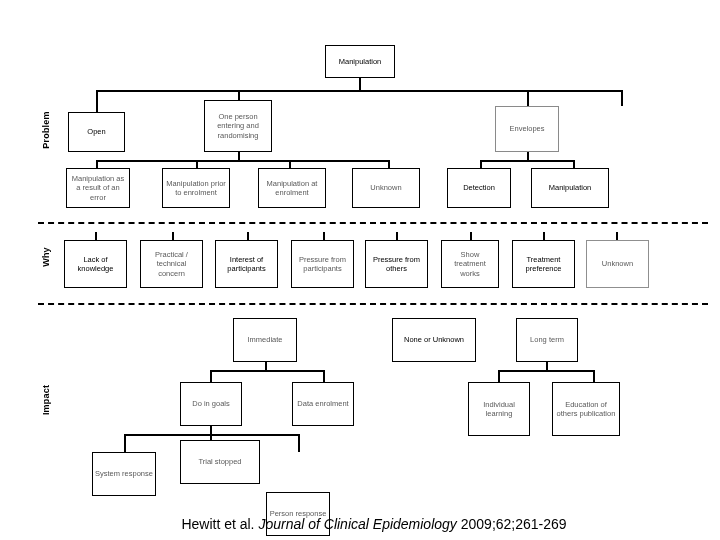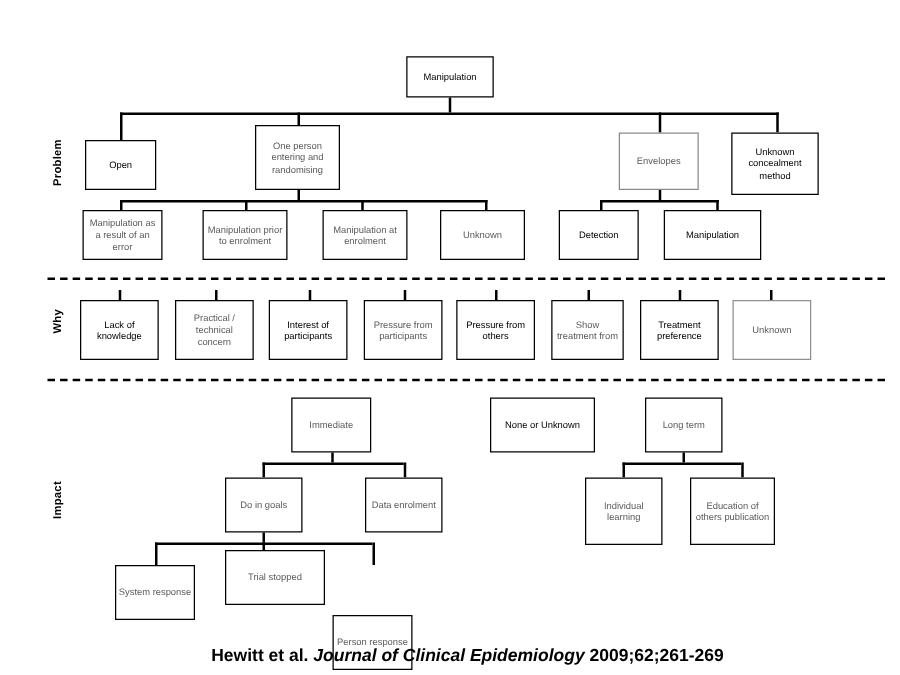--- a/index.html
+++ b/index.html
@@ -49,21 +49,21 @@
   .sep{
     position:absolute;left:38px;right:12px;height:0;
     border-top:2px dashed #000;
   }
 
   
   #caption{
     position:absolute;left:0;right:0;bottom:8px;
     text-align:center;
     font-size:14px;
-    font-weight:bold;
+    font-weight:normal;
     color:#000;
     white-space:nowrap;
     padding-left:28px;
   }
   #caption i{font-style:italic;}
 </style>
 </head>
 <body>
 
 <div id="stage">
@@ -99,23 +99,20 @@
   </div>
 
   <div class="node blur" style="left:204px;top:100px;width:68px;height:52px;">
     <span>One person entering and randomising</span>
   </div>
 
   <div class="node blur" style="left:495px;top:106px;width:64px;height:46px;border-color:#8a8a8a;">
     <span>Envelopes</span>
   </div>
 
-  <div class="node" style="left:585px;top:106px;width:70px;height:50px;">
-    <span>Unknown concealment method</span>
-  </div>
 
   <div class="ln v" style="left:238px;top:152px;height:8px;"></div>
   <div class="ln h" style="left:96px;top:160px;width:294px;"></div>
 
   <div class="ln v" style="left:96px;top:160px;height:8px;"></div>
   <div class="ln v" style="left:196px;top:160px;height:8px;"></div>
   <div class="ln v" style="left:289px;top:160px;height:8px;"></div>
   <div class="ln v" style="left:388px;top:160px;height:8px;"></div>
 
   <div class="node blur" style="left:66px;top:168px;width:64px;height:40px;">
@@ -161,21 +158,21 @@
   <div class="node blur" style="left:140px;top:240px;width:63px;height:48px;">
     <span>Practical / technical concern</span>
   </div>
   <div class="node blur" style="left:291px;top:240px;width:63px;height:48px;">
     <span>Pressure from participants</span>
   </div>
   <div class="node" style="left:365px;top:240px;width:63px;height:48px;">
     <span>Pressure from others</span>
   </div>
   <div class="node blur" style="left:441px;top:240px;width:58px;height:48px;">
-    <span>Show treatment from</span>
+    <span>Show treatment works</span>
   </div>
   <div class="node" style="left:512px;top:240px;width:63px;height:48px;">
     <span>Treatment preference</span>
   </div>
   <div class="node blur" style="left:586px;top:240px;width:63px;height:48px;border-color:#8f8f8f;">
     <span>Unknown</span>
   </div>
 
   <div class="node blur" style="left:233px;top:318px;width:64px;height:44px;">
     <span>Immediate</span>

